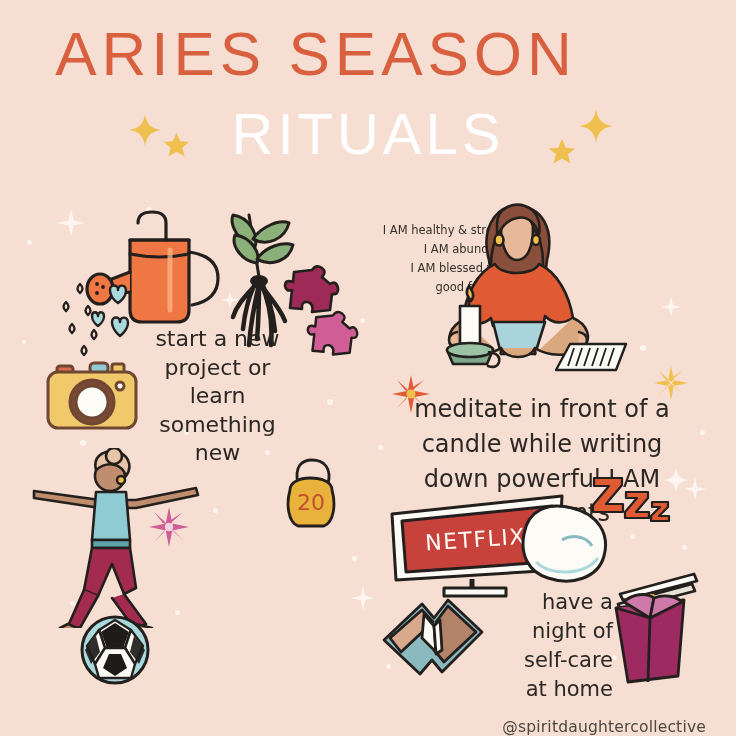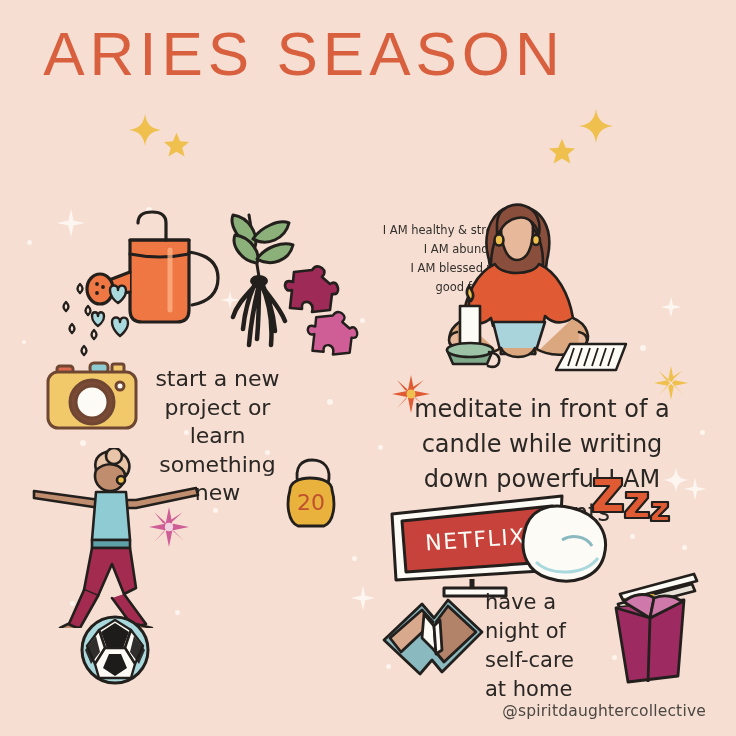--- a/index.html
+++ b/index.html
@@ -12,21 +12,21 @@
     width: 736px;
     height: 736px;
     background: #f6ded2;
     overflow: hidden;
     font-family: "DejaVu Sans", sans-serif;
   }
 
   
   .title-main {
     position: absolute;
-    left: 4px; top: 18px;
+    left: 16px; top: 18px;
     width: 600px;
     text-align: center;
     font-family: "Liberation Sans", sans-serif;
     font-size: 62px;
     letter-spacing: 5px;
     color: #d9603f;
     font-weight: 400;
     white-space: nowrap;
   }
   .title-sub {
@@ -54,21 +54,21 @@
   .iam-text {
     position: absolute;
     font-family: "DejaVu Sans", sans-serif;
     color: #33302c;
     font-size: 11.5px;
     line-height: 1.65;
     white-space: pre-line;
   }
   .handle {
     position: absolute;
-    right: 30px; bottom: 16px;
+    right: 30px; bottom: 0;
     font-family: "DejaVu Sans", sans-serif;
     font-size: 15.5px;
     color: #4b4742;
     letter-spacing: 0.2px;
   }
 
   
   .art { position: absolute; }
 
   
@@ -117,20 +117,21 @@
     <path d="M15 1 L17.6 12.4 L29 15 L17.6 17.6 L15 29 L12.4 17.6 L1 15 L12.4 12.4 Z" fill="#fdf6f0"></path>
   </svg>
   <svg class="art" style="left:683px;top:477px;" width="24" height="24" viewBox="0 0 30 30">
     <path d="M15 1 L17.6 12.4 L29 15 L17.6 17.6 L15 29 L12.4 17.6 L1 15 L12.4 12.4 Z" fill="#fdf6f0"></path>
   </svg>
   <svg class="art" style="left:220px;top:290px;" width="20" height="20" viewBox="0 0 30 30">
     <path d="M15 1 L17.6 12.4 L29 15 L17.6 17.6 L15 29 L12.4 17.6 L1 15 L12.4 12.4 Z" fill="#fdf6f0"></path>
   </svg>
 
   <div class="title-main">ARIES SEASON</div>
+  <div class="title-sub">RITUALS</div>
 
   <svg class="art" style="left:128px;top:113px;" width="34" height="34" viewBox="0 0 34 34">
     <path d="M17 1 C18.4 11 23 15.6 33 17 C23 18.4 18.4 23 17 33 C15.6 23 11 18.4 1 17 C11 15.6 15.6 11 17 1 Z" fill="#efc04e"></path>
   </svg>
   <svg class="art" style="left:163px;top:131px;" width="27" height="27" viewBox="0 0 30 30">
     <path d="M15 2 L19 11.5 L29 12.2 L21.4 18.6 L24 28.4 L15 23 L6 28.4 L8.6 18.6 L1 12.2 L11 11.5 Z" fill="#efc04e"></path>
   </svg>
 
   <svg class="art" style="left:578px;top:108px;" width="36" height="36" viewBox="0 0 34 34">
     <path d="M17 1 C18.4 11 23 15.6 33 17 C23 18.4 18.4 23 17 33 C15.6 23 11 18.4 1 17 C11 15.6 15.6 11 17 1 Z" fill="#efc04e"></path>
@@ -273,21 +274,21 @@
       <path d="M39 20 L24 23 L21 20 L24 17 Z"></path>
       <path d="M20 39 L17 24 L20 21 L23 24 Z"></path>
       <path d="M1 20 L16 17 L19 20 L16 23 Z"></path>
       <path d="M33 6 L23 15 L20 17 L22 13 Z"></path>
       <path d="M34 33 L24 24 L21 22 L25 24 Z"></path>
       <path d="M6 34 L15 24 L17 21 L15 25 Z"></path>
       <path d="M6 6 L16 15 L18 18 L14 16 Z"></path>
     </g>
   </svg>
 
-  <div class="body-text" style="left:130px;top:325px;width:175px;font-size:22px;margin-top:40px;">start a new
+  <div class="body-text" style="left:130px;top:325px;width:175px;font-size:22px;">start a new
 project or
 learn
 something
 new</div>
 
   <div class="body-text" style="left:392px;top:380px;width:300px;font-size:24px;line-height:1.45;margin-top:12px;">meditate in front of a
 candle while writing
 down powerful I AM statements</div>
 
   <svg class="art" style="left:28px;top:448px;" width="175" height="180" viewBox="0 0 175 180">
@@ -402,20 +403,20 @@
       <path d="M30 42 C28 62 34 76 40 88 M38 40 C36 62 42 78 46 92 M46 40 C44 62 50 80 54 92 M54 38 C52 60 56 78 58 90" stroke="#e8b23c" stroke-width="5" fill="none"></path>
 
       <path d="M18 52 L86 44 L80 120 L30 126 Z" fill="#9e2a62"></path>
       <path d="M18 52 L52 62 L86 44" fill="#a83d73"></path>
       <path d="M52 62 L50 126" fill="none"></path>
       <path d="M26 46 C34 38 48 36 56 42 L52 62 Z" fill="#cf79aa"></path>
       <path d="M56 42 C66 38 78 40 84 46 L52 62 Z" fill="#cf79aa"></path>
     </g>
   </svg>
 
-  <div class="body-text" style="left:485px;top:588px;width:128px;font-size:21px;line-height:1.38;text-align:left;">have a
+  <div class="body-text" style="left:485px;top:588px;width:128px;font-size:21px;line-height:1.38;text-align:right;">have a
 night of
 self-care
 at home</div>
 
   <div class="handle">@spiritdaughtercollective</div>
 
 </div>
 
 </body></html>

